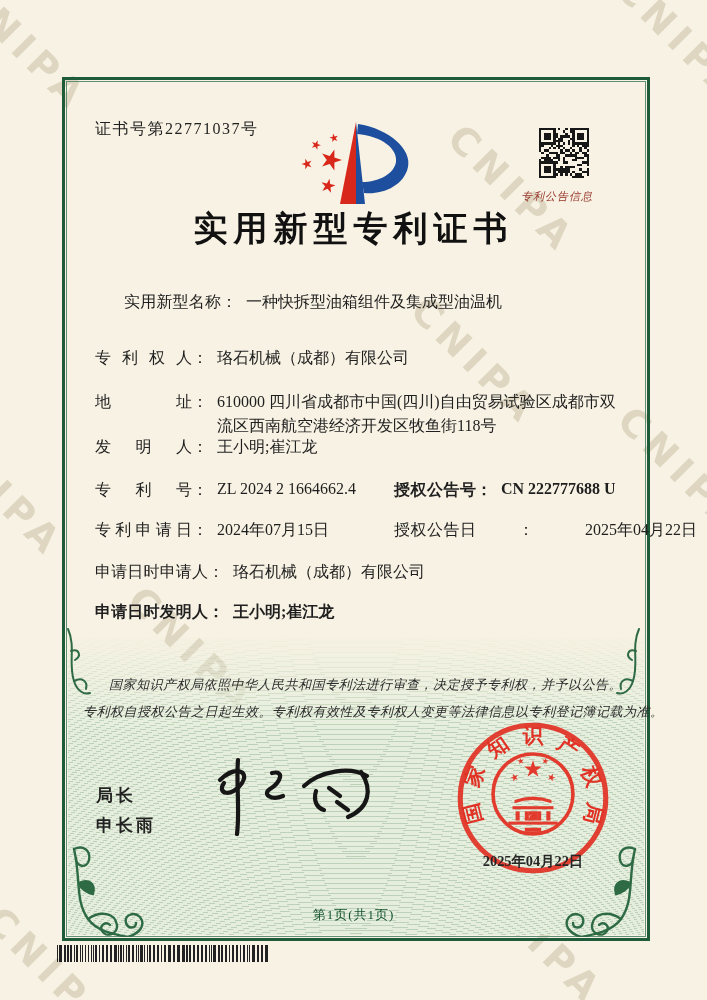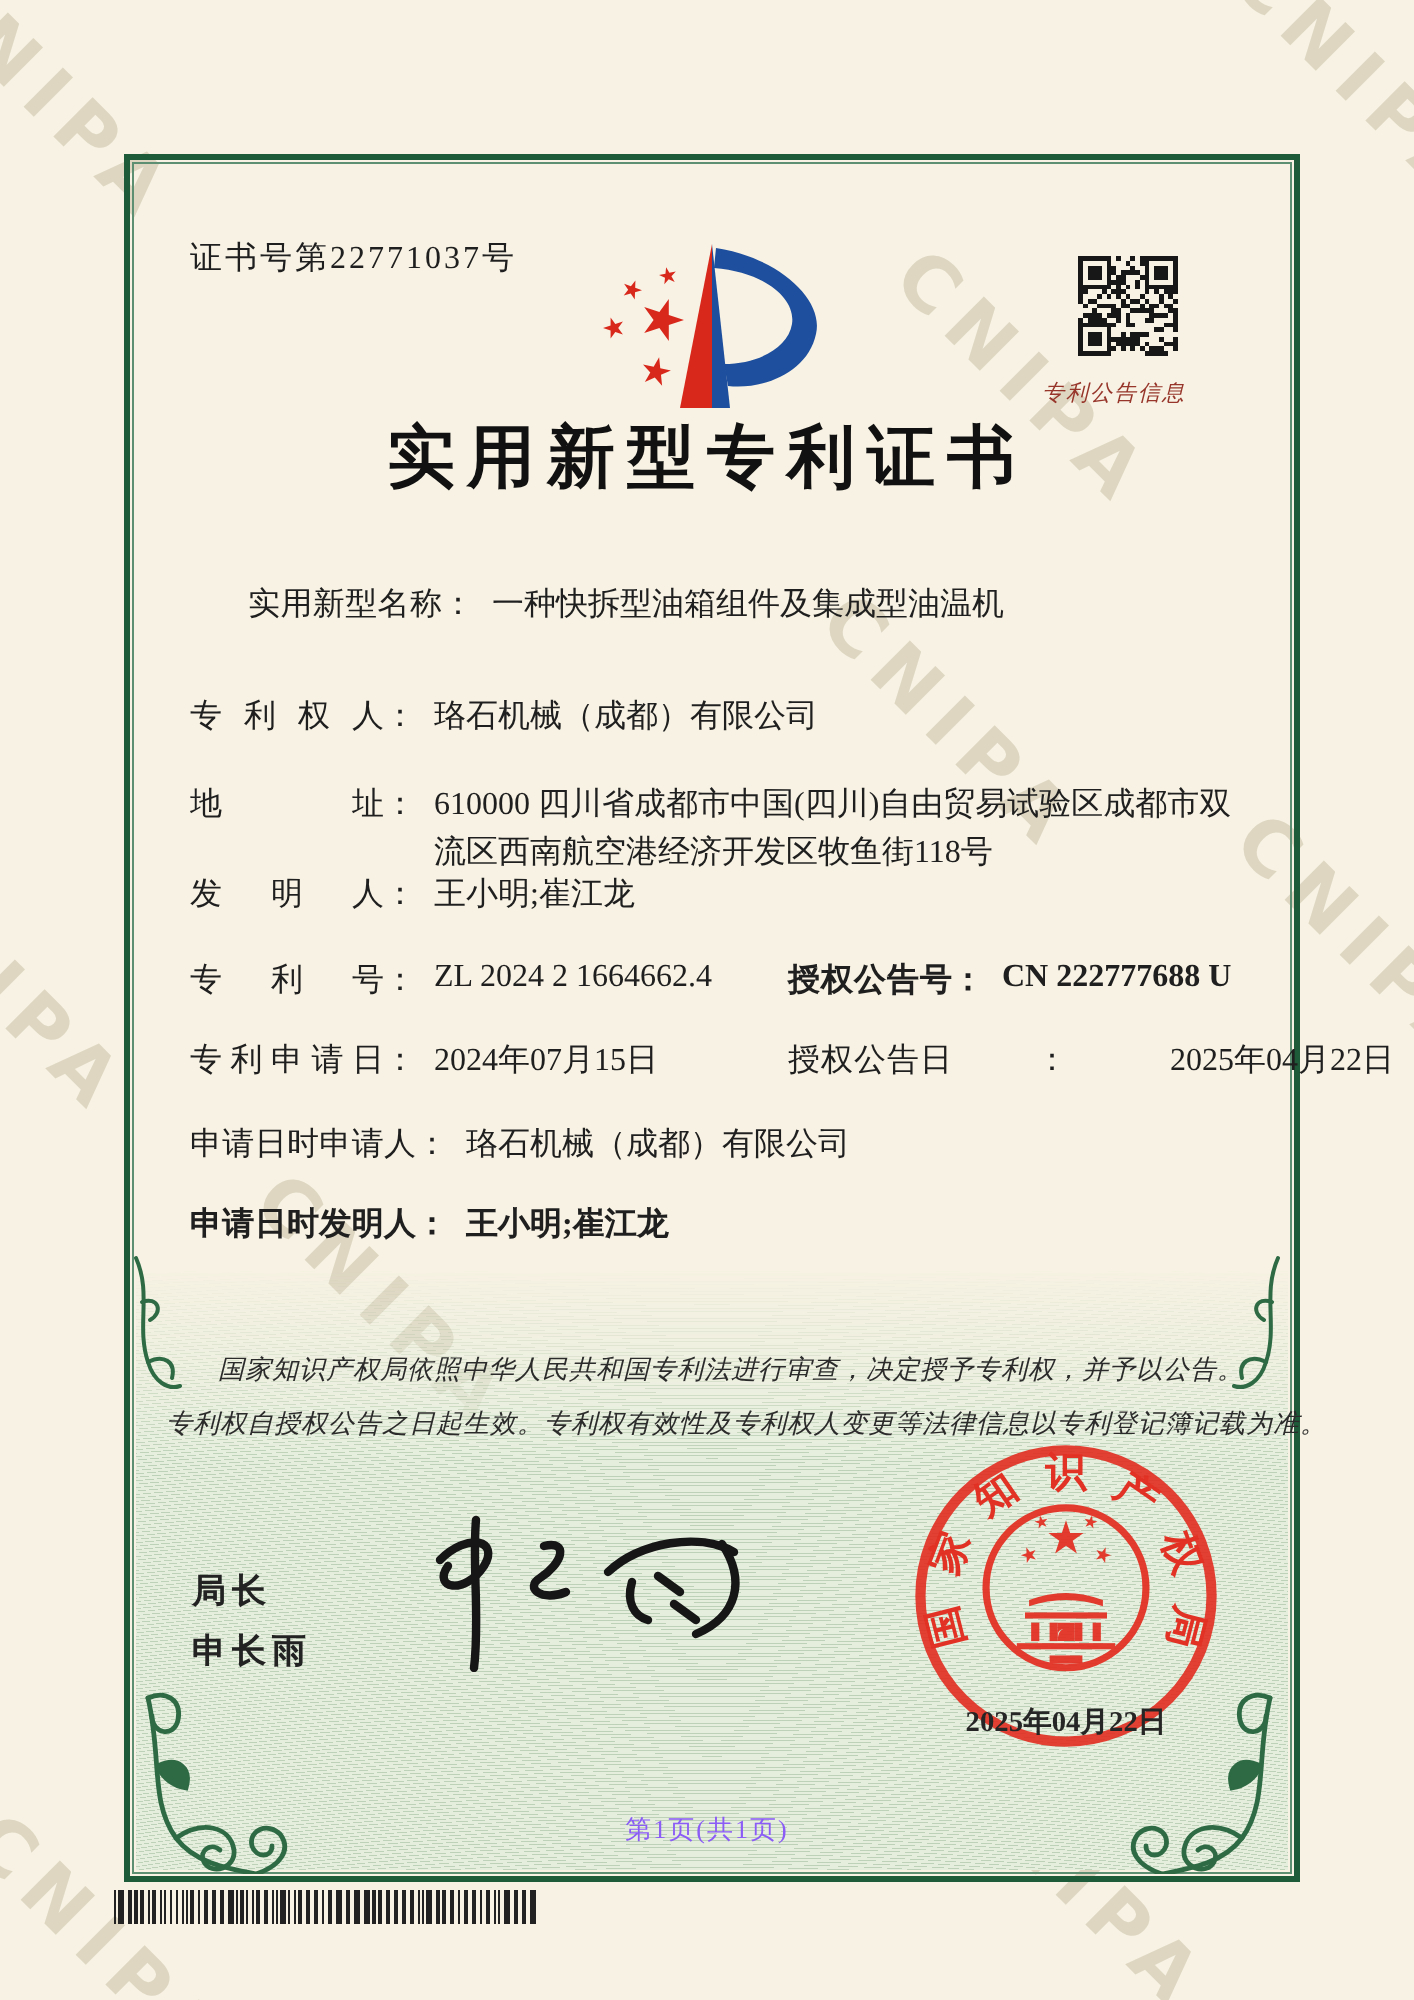--- a/index.html
+++ b/index.html
@@ -62,21 +62,21 @@
   .stmt.indent{text-indent:26px;}
   .director{
     position:absolute;left:96px;
     font-family:"Liberation Sans","DejaVu Sans",sans-serif;
     font-weight:700;font-size:17px;letter-spacing:3px;color:#222;
   }
   .signature{position:absolute;left:200px;top:746px;}
   .seal{position:absolute;left:451px;top:716px;mix-blend-mode:multiply;opacity:.95;}
   .footer{
     position:absolute;left:0;right:0;top:906px;text-align:center;font-size:13px;
-    letter-spacing:1px;color:#8b5cf6;
+    letter-spacing:1px;color:#14532d;
   }
   .barcode{position:absolute;left:57px;top:945px;z-index:5;}
 </style>
 </head>
 <body>
 
 <div class="page">
 
   <div class="wm" style="left:-18px;top:-26px;">CNIPA</div>
   <div class="wm" style="left:638px;top:-34px;">CNIPA</div>

